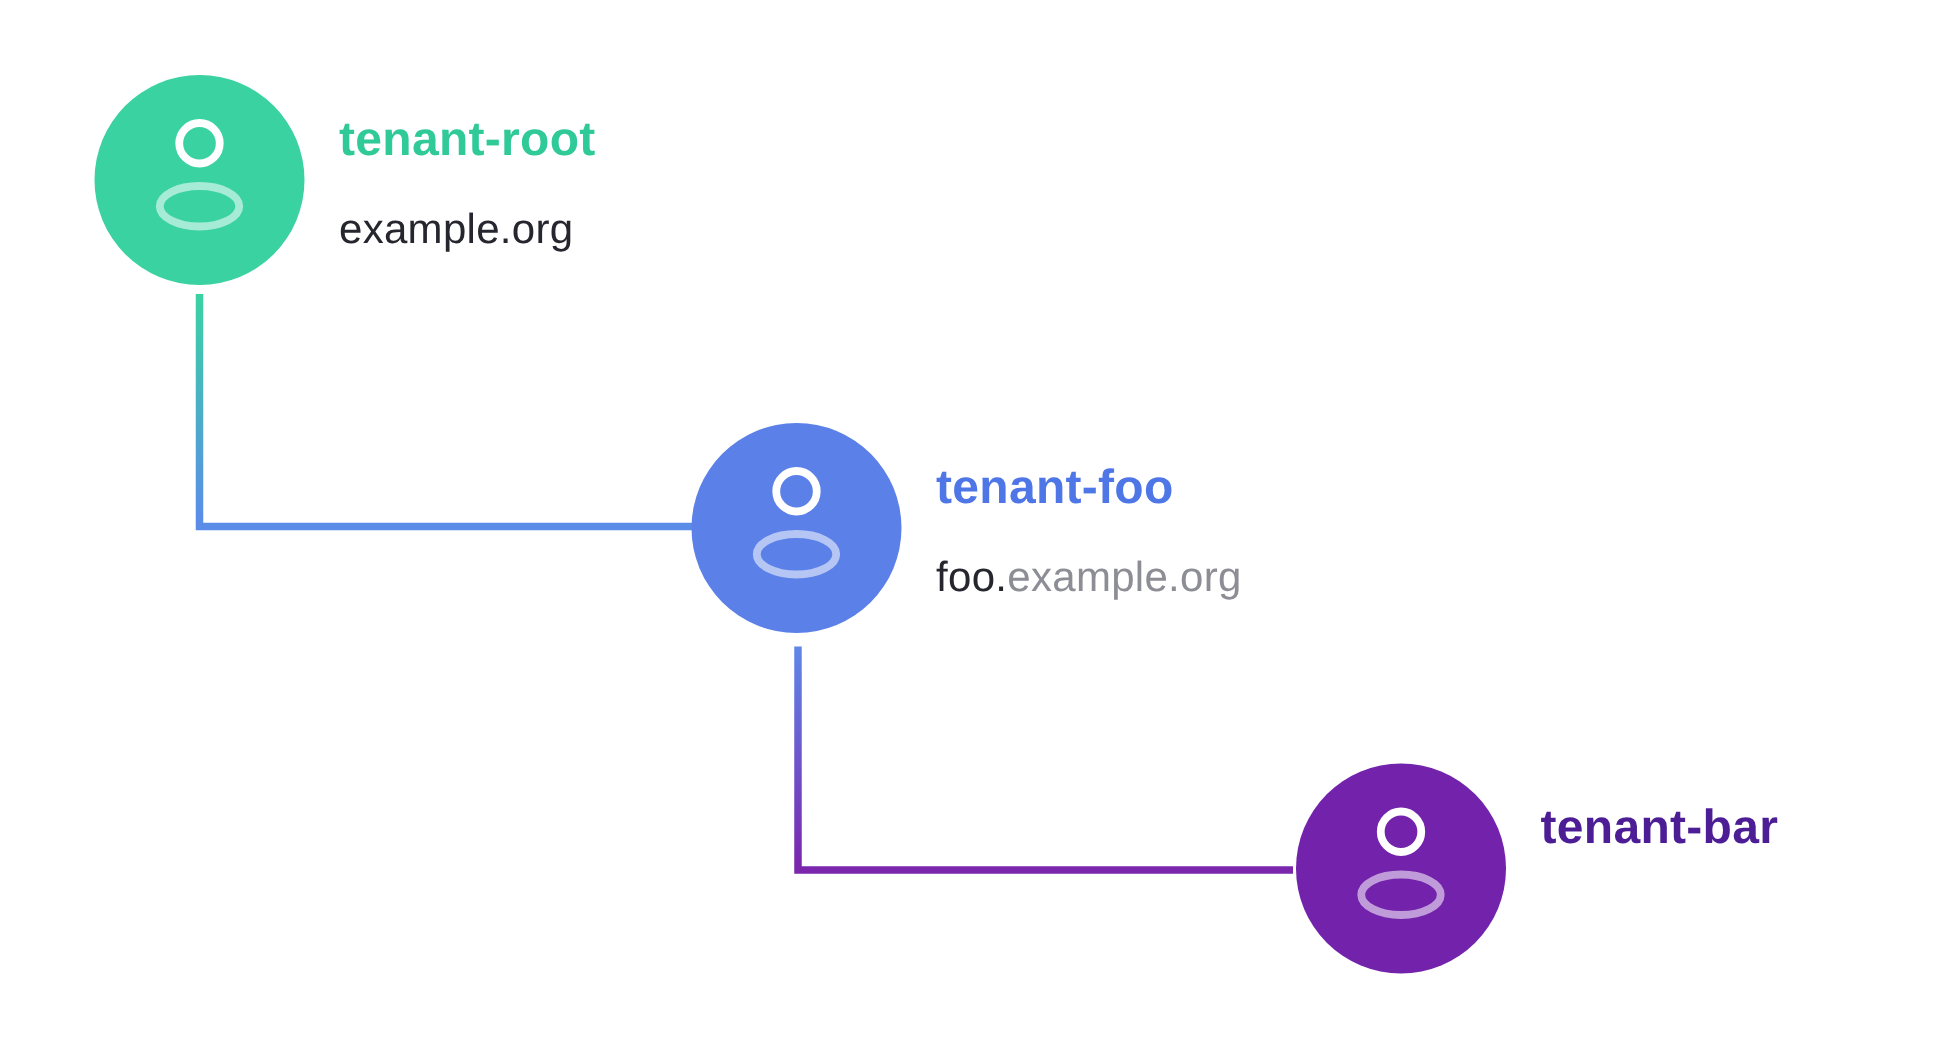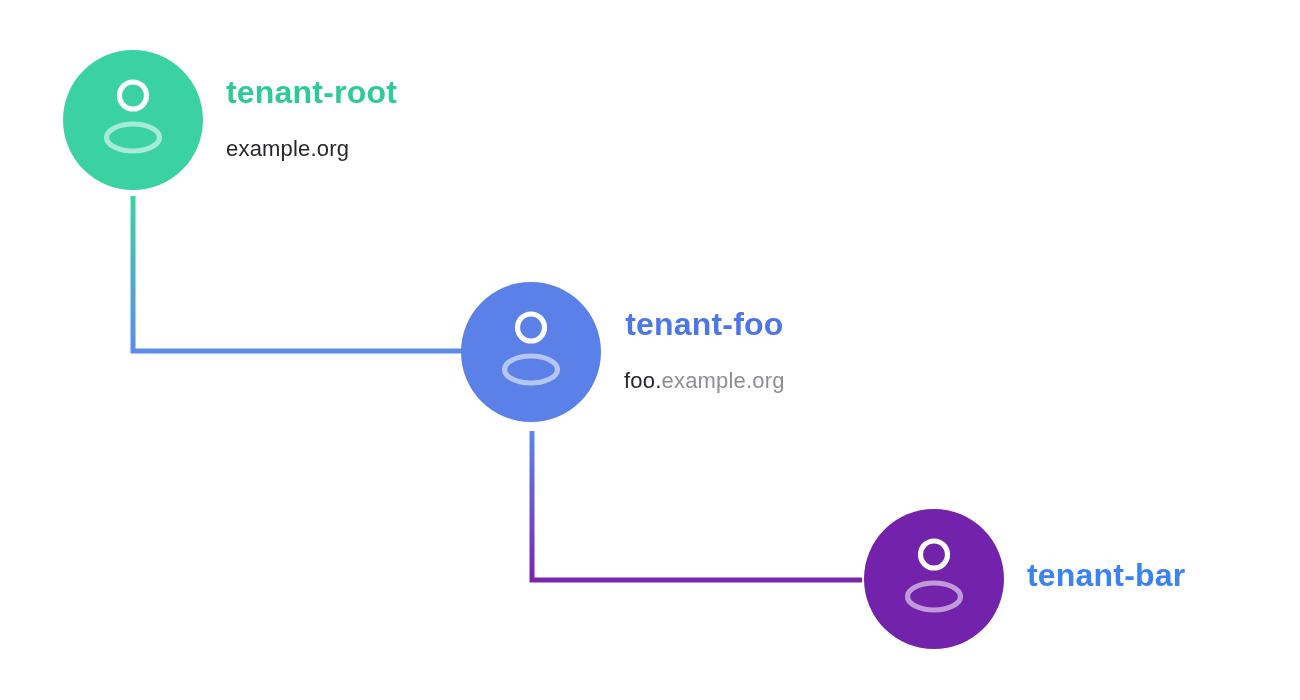--- a/index.html
+++ b/index.html
@@ -50,21 +50,21 @@
     white-space: nowrap;
   }
   .tenant-name {
     font-size: 32px;
     font-weight: 700;
     line-height: 1.15;
     letter-spacing: 0.2px;
   }
   .tenant-domain {
     margin-top: 25px;
-    font-size: 22px;
+    font-size: 28px;
     line-height: 1.2;
     letter-spacing: 0.2px;
   }
   .tenant-domain .hl   { color: #26262f; }
   .tenant-domain .rest { color: #8d8d95; }
 </style>
 </head>
 <body>
 
 <div class="canvas">
@@ -98,30 +98,30 @@
   </div>
 
   <div class="node n2">
     <div class="avatar" style="background-color: rgb(91, 128, 232);">
       <svg class="person" viewBox="0 0 140 140" xmlns="http://www.w3.org/2000/svg">
         <circle class="head" cx="70" cy="45.5" r="13.5"></circle>
         <ellipse class="body-ring" cx="70" cy="87.5" rx="26.5" ry="13.5"></ellipse>
       </svg>
     </div>
     <div class="label">
-      <div class="tenant-name" style="color: rgb(79, 118, 230); text-align: center;">tenant-foo</div>
+      <div class="tenant-name" style="color: rgb(79, 118, 230);">tenant-foo</div>
       <div class="tenant-domain"><span class="hl">foo.</span><span class="rest">example.org</span></div>
     </div>
   </div>
 
   <div class="node n3">
     <div class="avatar" style="background-color: rgb(115, 35, 171);">
       <svg class="person" viewBox="0 0 140 140" xmlns="http://www.w3.org/2000/svg">
         <circle class="head" cx="70" cy="45.5" r="13.5"></circle>
         <ellipse class="body-ring" cx="70" cy="87.5" rx="26.5" ry="13.5"></ellipse>
       </svg>
     </div>
     <div class="label">
-      <div class="tenant-name" style="color: #3b82f6; margin-top: 24px;">tenant-bar</div>
+      <div class="tenant-name" style="color: #4c1d95;">tenant-bar</div>
     </div>
   </div>
 
 </div>
 
 </body></html>

